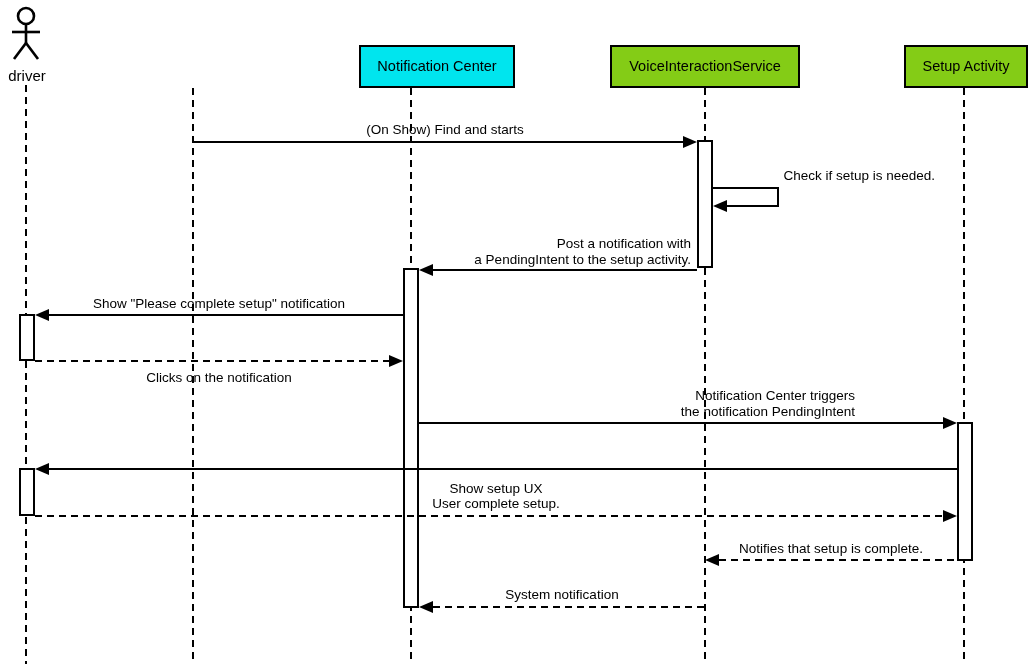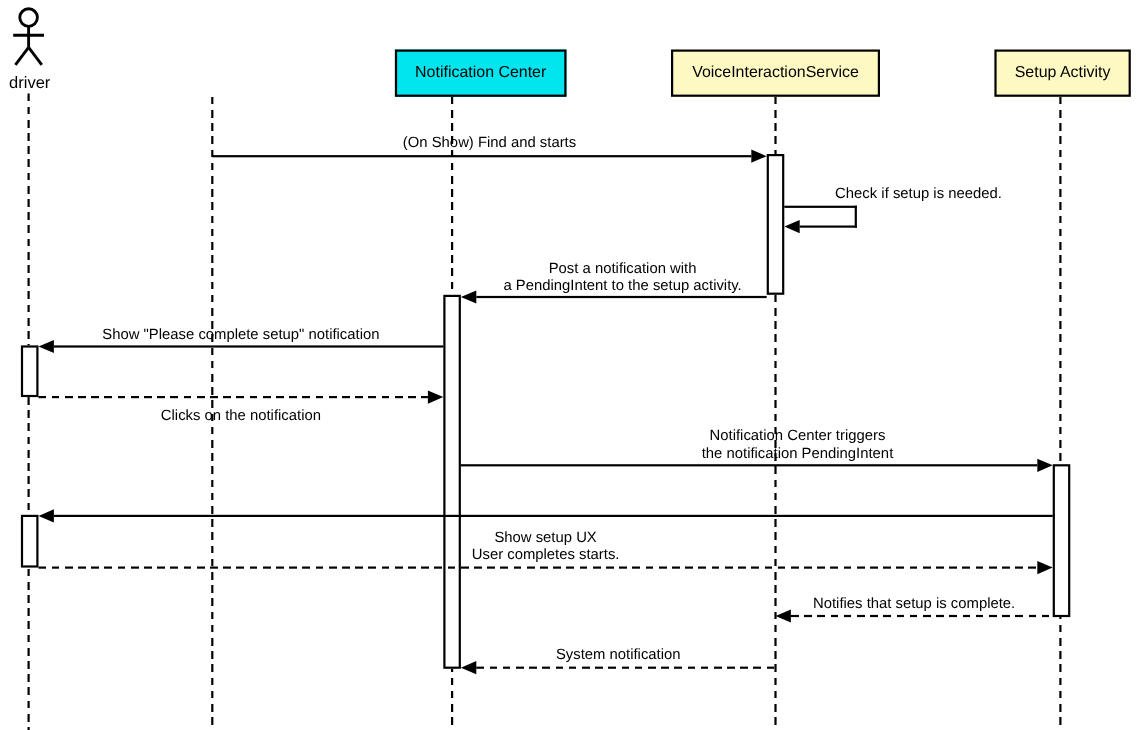--- a/index.html
+++ b/index.html
@@ -20,21 +20,21 @@
   .pbox{
     position:absolute;
     border:2px solid #000;
     box-sizing:border-box;
     display:flex;align-items:center;justify-content:center;
     text-align:center;
     font-size:14.5px;line-height:17px;
     white-space:pre-line;
   }
   .pbox.system{background:#00e5ee;}
-  .pbox.service{background:#fef9c3;}
+  .pbox.service{background:#84cc16;}
   
   .actor-label{
     position:absolute;left:1px;top:67px;width:52px;
     text-align:center;font-size:15px;
   }
   
   .activation{
     position:absolute;width:16px;
     background:#fff;border:2px solid #000;box-sizing:border-box;
   }
@@ -47,21 +47,21 @@
   .ah{position:absolute;width:0;height:0;border-top:6px solid transparent;border-bottom:6px solid transparent;}
   .ah.right{border-left:14px solid #000;}
   .ah.left{border-right:14px solid #000;}
   
   .mlabel{
     position:absolute;
     font-size:13.5px;line-height:15.5px;
     white-space:pre-line;
   }
   .mlabel.center{text-align:center;}
-  .mlabel.left{text-align:center;}
+  .mlabel.left{text-align:right;}
 </style>
 </head>
 <body>
 
 <div id="canvas">
 
   <div class="lifeline" style="left:25px;top:85px;height:579px;"></div>
   <div class="lifeline" style="left:192px;top:88px;height:576px;"></div>
   <div class="lifeline" style="left:410px;top:88px;height:576px;"></div>
   <div class="lifeline" style="left:704px;top:88px;height:576px;"></div>
@@ -128,21 +128,21 @@
     <div class="ah right" style="left:943px;top:417px;"></div>
   </div>
 
   <div>
     <div class="mlabel center" style="left:35px;top:450px;width:922px;margin-top:31px;">Show setup UX</div>
     <div class="mline" style="left:49px;top:468px;width:908px;"></div>
     <div class="ah left" style="left:35px;top:463px;"></div>
   </div>
 
   <div>
-    <div class="mlabel center" style="left:35px;top:496px;width:922px;">User completes starts.</div>
+    <div class="mlabel center" style="left:35px;top:496px;width:922px;">User complete setup.</div>
     <div class="mline dashed" style="left:35px;top:515px;width:908px;"></div>
     <div class="ah right" style="left:943px;top:510px;"></div>
   </div>
 
   <div>
     <div class="mlabel center" style="left:705px;top:541px;width:252px;">Notifies that setup is complete.</div>
     <div class="mline dashed" style="left:719px;top:559px;width:238px;"></div>
     <div class="ah left" style="left:705px;top:554px;"></div>
   </div>
 

